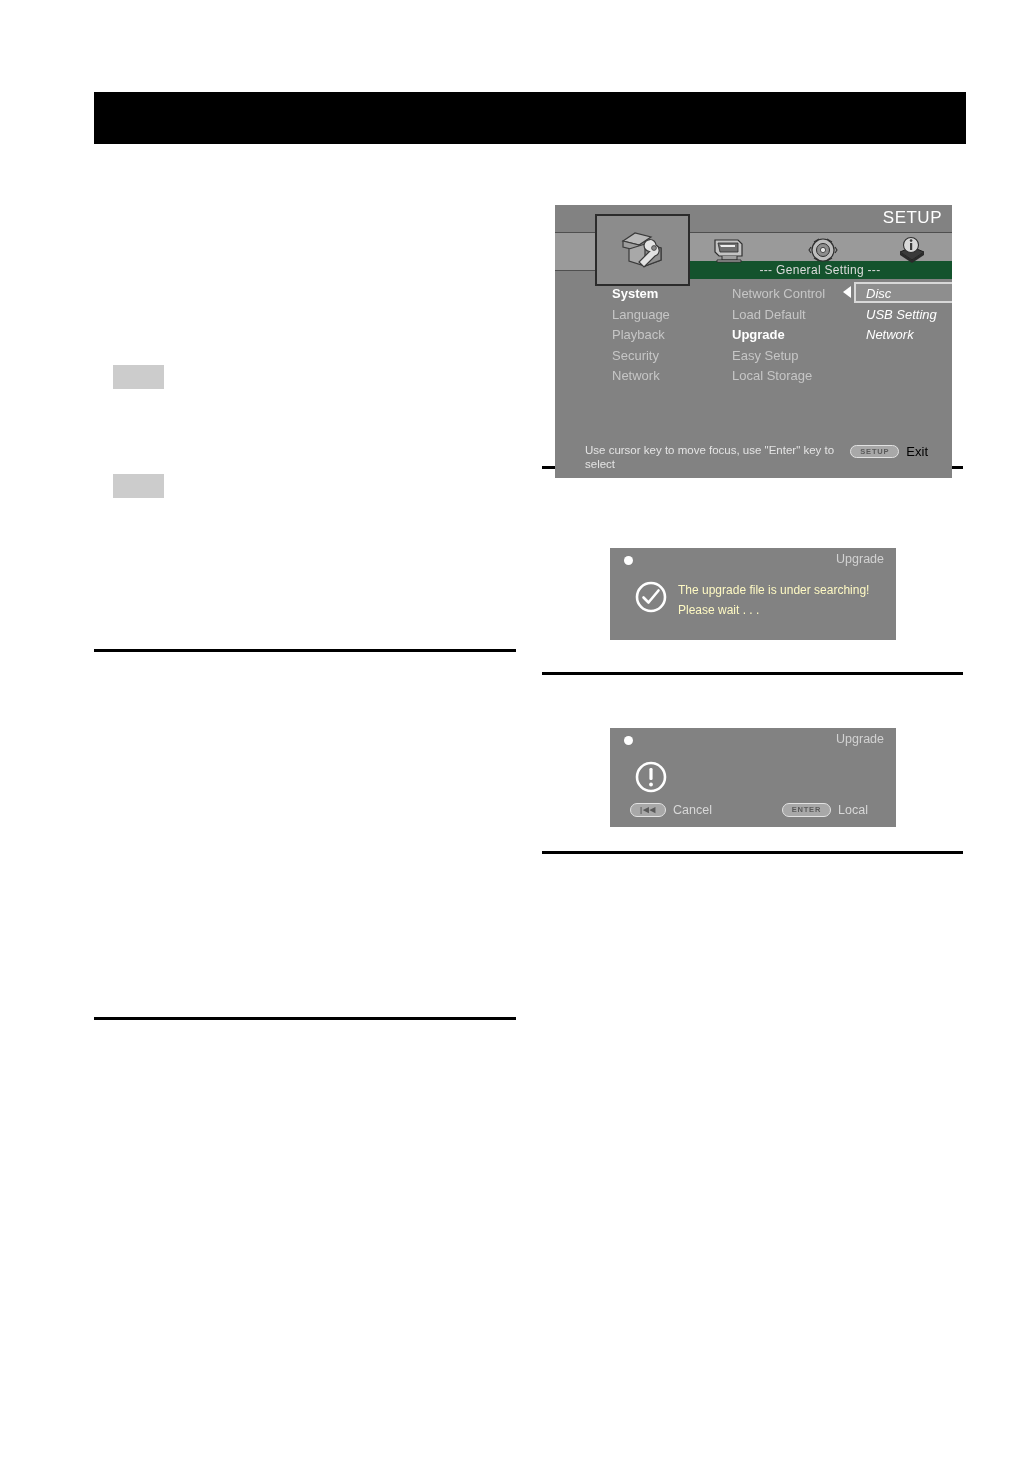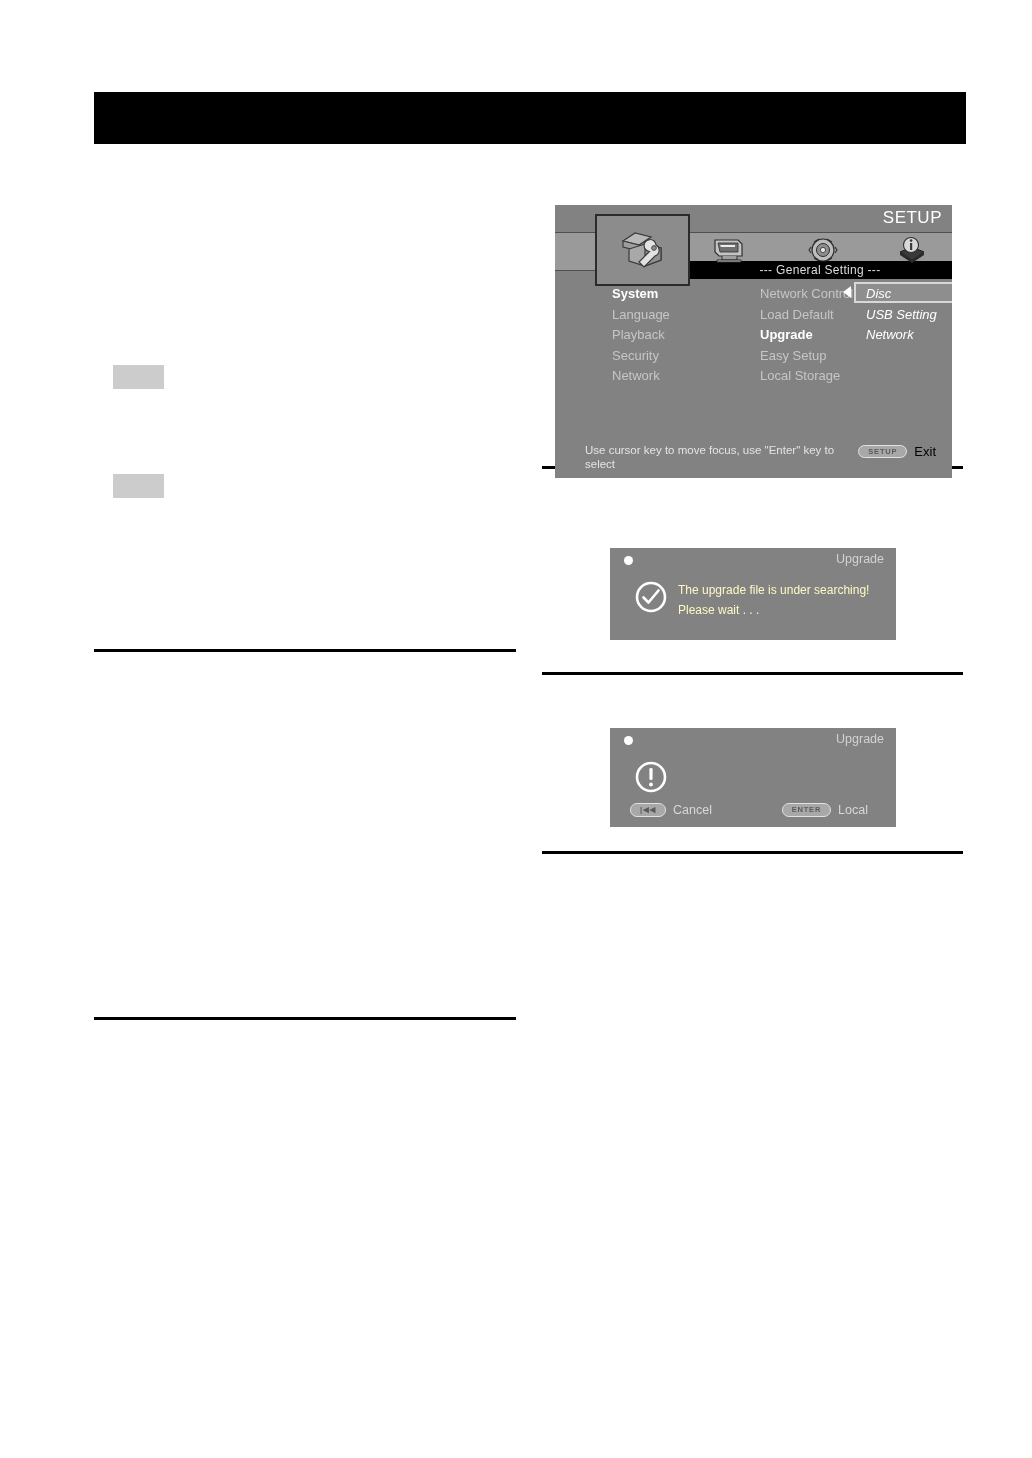--- a/index.html
+++ b/index.html
@@ -111,35 +111,35 @@
   .icon-display { left: 152px; }
   .icon-audio   { left: 247px; }
   .icon-info    { left: 334px; }
 
   .osd-setup .section-bar {
     position: absolute;
     left: 133px;
     top: 56px;
     width: 264px;
     height: 18px;
-    background: #000000;
+    background: #14532d;
     color: #dcdcdc;
     font-size: 12px;
     text-align: center;
     line-height: 18px;
     z-index: 2;
     letter-spacing: 0.3px;
   }
 
   .osd-setup .col {
     position: absolute;
     top: 79px;
   }
   .col-left   { left: 57px;  width: 115px; }
-  .col-mid    { left: 177px; width: 120px; margin-left: 28px; }
+  .col-mid    { left: 177px; width: 120px; }
   .col-right  { left: 305px; width: 95px;  }
 
   .osd-setup .menu-item {
     height: 20.5px;
     line-height: 20.5px;
     font-size: 13px;
     color: #c6c6c6;
     white-space: nowrap;
   }
   .osd-setup .menu-item.active {
@@ -175,21 +175,20 @@
     z-index: 3;
     padding-left: 6px;
     font-style: italic;
   }
   .osd-setup .hint-bar {
     position: absolute;
     left: 0;
     bottom: 0;
     width: 100%;
     height: 38px;
-    padding-left: 8px;
   }
   .osd-setup .hint-text {
     position: absolute;
     left: 30px;
     top: 3px;
     width: 250px;
     font-size: 11.5px;
     color: #e4e4e4;
     line-height: 14px;
   }

